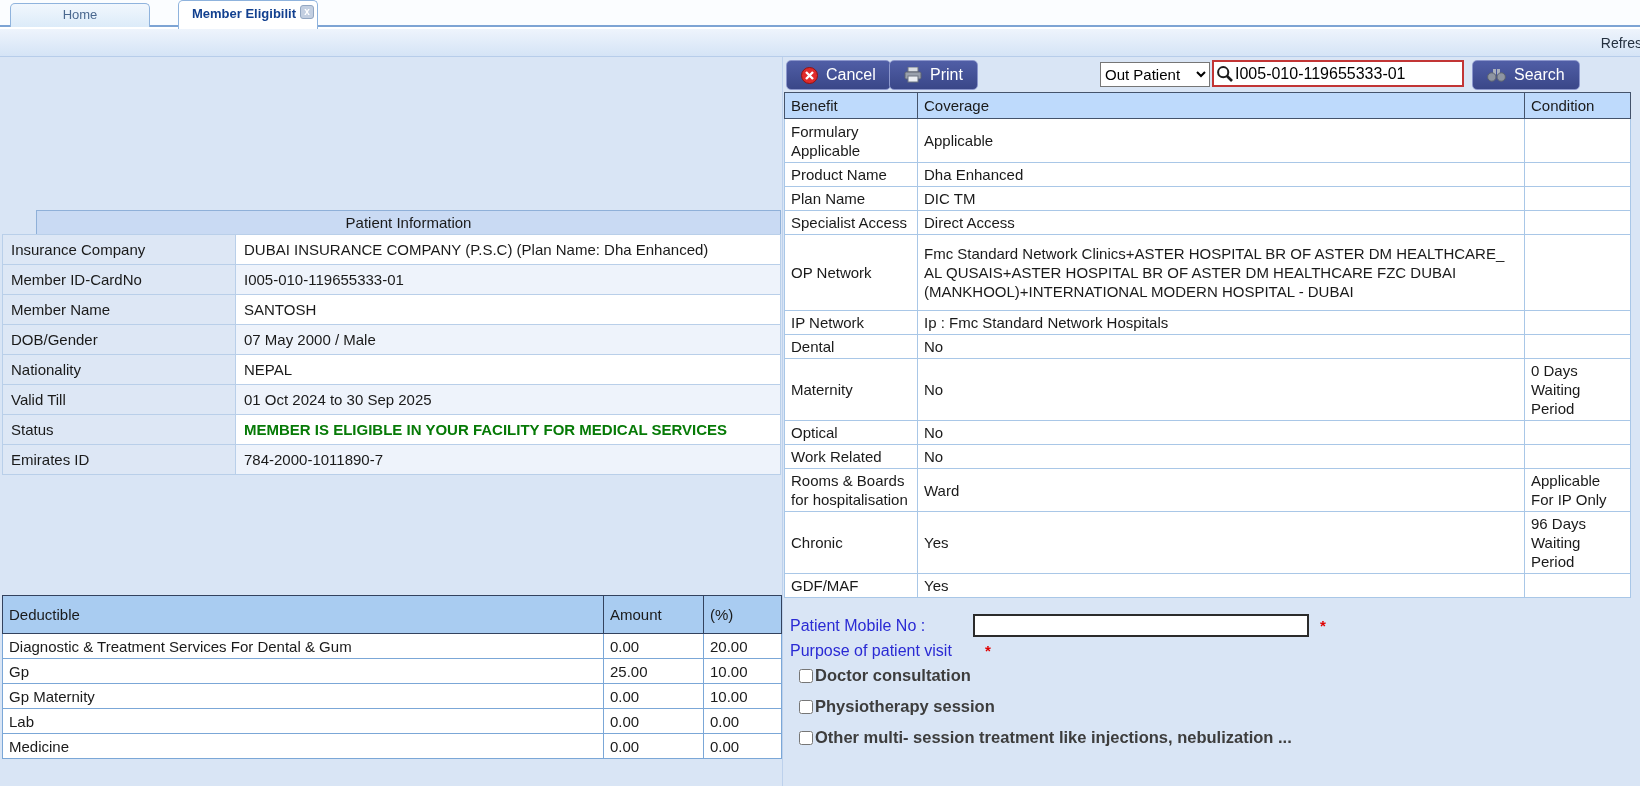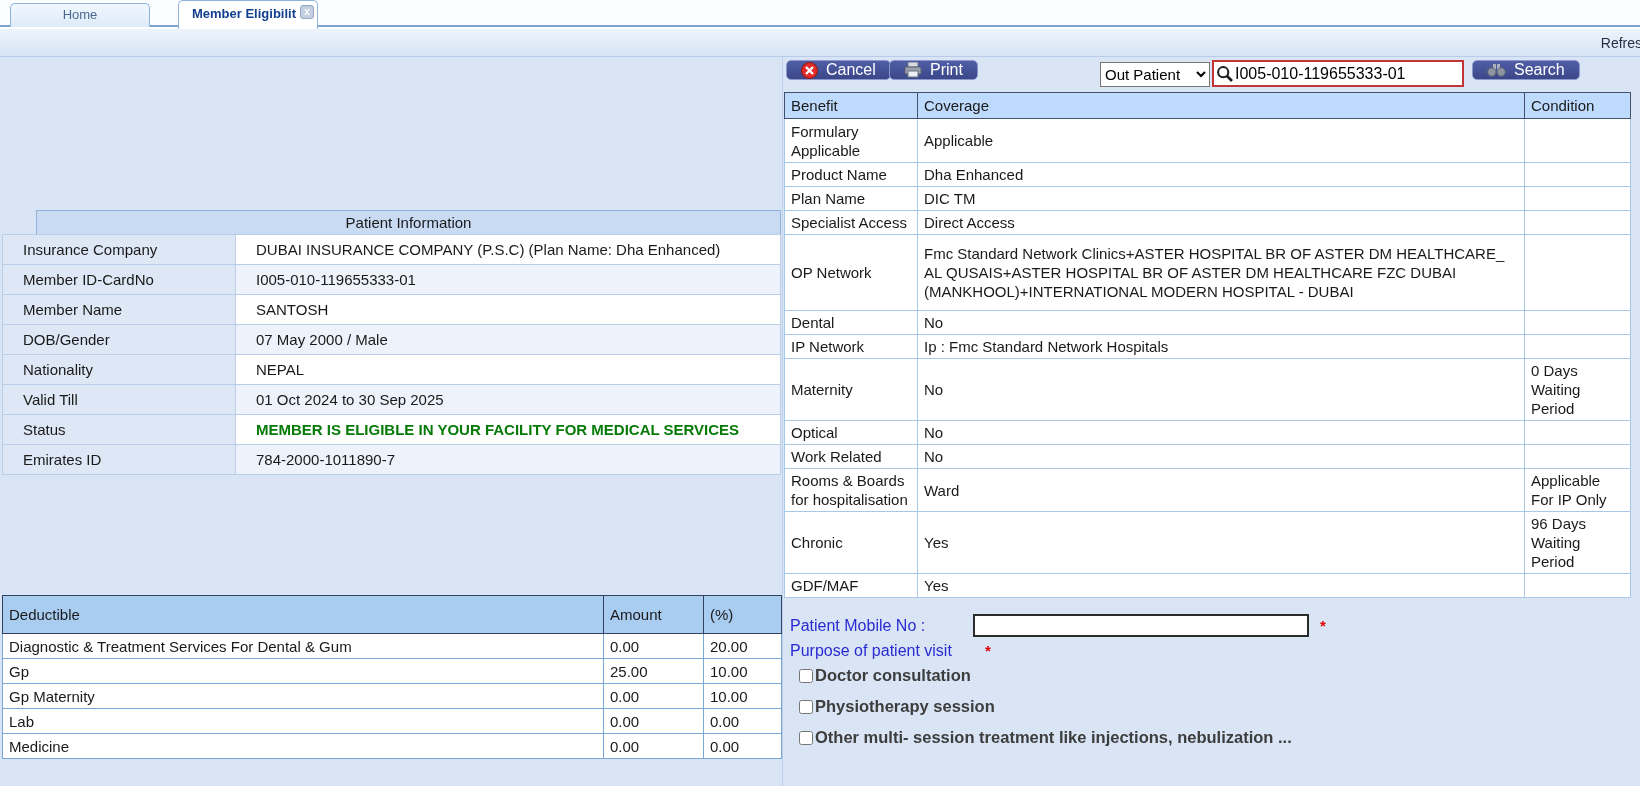--- a/index.html
+++ b/index.html
@@ -21,21 +21,21 @@
   
   .toolbar { position:absolute; left:0; top:29px; width:1640px; height:28px;
     background:linear-gradient(#eef4fc,#d5e4f6); border-bottom:1px solid #b7cdea; overflow:hidden; }
   .refresh { position:absolute; right:-2px; top:6px; font-size:14px; color:#24303f; cursor:pointer; }
 
   
   .content { position:absolute; left:0; top:57px; width:1640px; height:729px; background:#d9e5f5; }
   .vdivider { position:absolute; left:782px; top:0; width:1px; height:729px; background:#bdd1ec; }
 
   
-  .btn { position:absolute; top:3px; height:20px; display:inline-flex; align-items:center; gap:8px;
+  .btn { position:absolute; top:3px; height:30px; display:inline-flex; align-items:center; gap:8px;
     background:linear-gradient(#505ea6,#3a4788); border:1px solid #8c97cc; border-radius:5px;
     color:#ffffff; font-size:16px; padding:0 14px; cursor:pointer; }
   .btn svg { flex:0 0 auto; }
   .btn-cancel { left:786px; }
   .btn-print  { left:889px; }
   .btn-search { left:1472px; }
 
   .patient-type { position:absolute; left:1100px; top:5px; width:110px; height:25px; font-size:15px;
     border:1px solid #767676; background:#ffffff; }
   .searchbox { position:absolute; left:1212px; top:3px; width:252px; height:27px; background:#ffffff;
@@ -55,21 +55,21 @@
   .benefit-table tr.h44 td{height:44px;} .benefit-table tr.h24 td{height:24px;}
   .benefit-table tr.h76 td{height:76px;} .benefit-table tr.h60 td{height:60px;}
   .benefit-table tr.h42 td{height:42px;} .benefit-table tr.h59 td{height:59px;margin-left:19px;}
   .benefit-table tr.h22 td{height:22px;}
 
   
   .patient-table { position:absolute; left:2px; top:153px; width:779px; table-layout:fixed;
     font-size:15px; border:1px solid #8fb0d8; }
   .patient-table caption { background:#c9daf3; border:1px solid #8fb0d8; border-bottom:none;
     height:24px; line-height:24px; text-align:center; font-size:15px;margin-left:34px; }
-  .patient-table td { border:1px solid #b9cfe9; padding:2px 20px; height:30px; }
+  .patient-table td { border:1px solid #b9cfe9; padding:2px 8px; height:30px; }
   .patient-table td.lbl { background:#dde7f5; width:233px; }
   .patient-table tr:nth-child(even) td.val { background:#eef3fb; }
   .status-val { color:#067a06; font-weight:bold; }
 
   
   .deduct-table { position:absolute; left:2px; top:538px; width:779px; table-layout:fixed;
     font-size:15px; border:1px solid #33425e; }
   .deduct-table th { background:#a9ccf1; border:1px solid #33425e; font-weight:normal;
     text-align:left; padding:10px 6px; height:28px; }
   .deduct-table td { border:1px solid #7ba7d7; border-top:1px solid #b9d3ee; padding:2px 6px; height:25px; }
@@ -172,27 +172,27 @@
       <td>Specialist Access</td>
       <td>Direct Access</td>
       <td></td>
     </tr>
     <tr class="h76">
       <td>OP Network</td>
       <td>Fmc Standard Network Clinics+ASTER HOSPITAL BR OF ASTER DM HEALTHCARE_ AL QUSAIS+ASTER HOSPITAL BR OF ASTER DM HEALTHCARE FZC DUBAI (MANKHOOL)+INTERNATIONAL MODERN HOSPITAL - DUBAI</td>
       <td></td>
     </tr>
     <tr class="h24">
+      <td>IP Network</td>
+      <td>Ip : Fmc Standard Network Hospitals</td>
+      <td></td>
+    </tr>
+    <tr class="h24">
       <td>Dental</td>
       <td>No</td>
-      <td></td>
-    </tr>
-    <tr class="h24">
-      <td>IP Network</td>
-      <td>Ip : Fmc Standard Network Hospitals</td>
       <td></td>
     </tr>
     <tr class="h60">
       <td>Maternity</td>
       <td>No</td>
       <td>0 Days Waiting Period</td>
     </tr>
     <tr class="h24">
       <td>Optical</td>
       <td>No</td>

